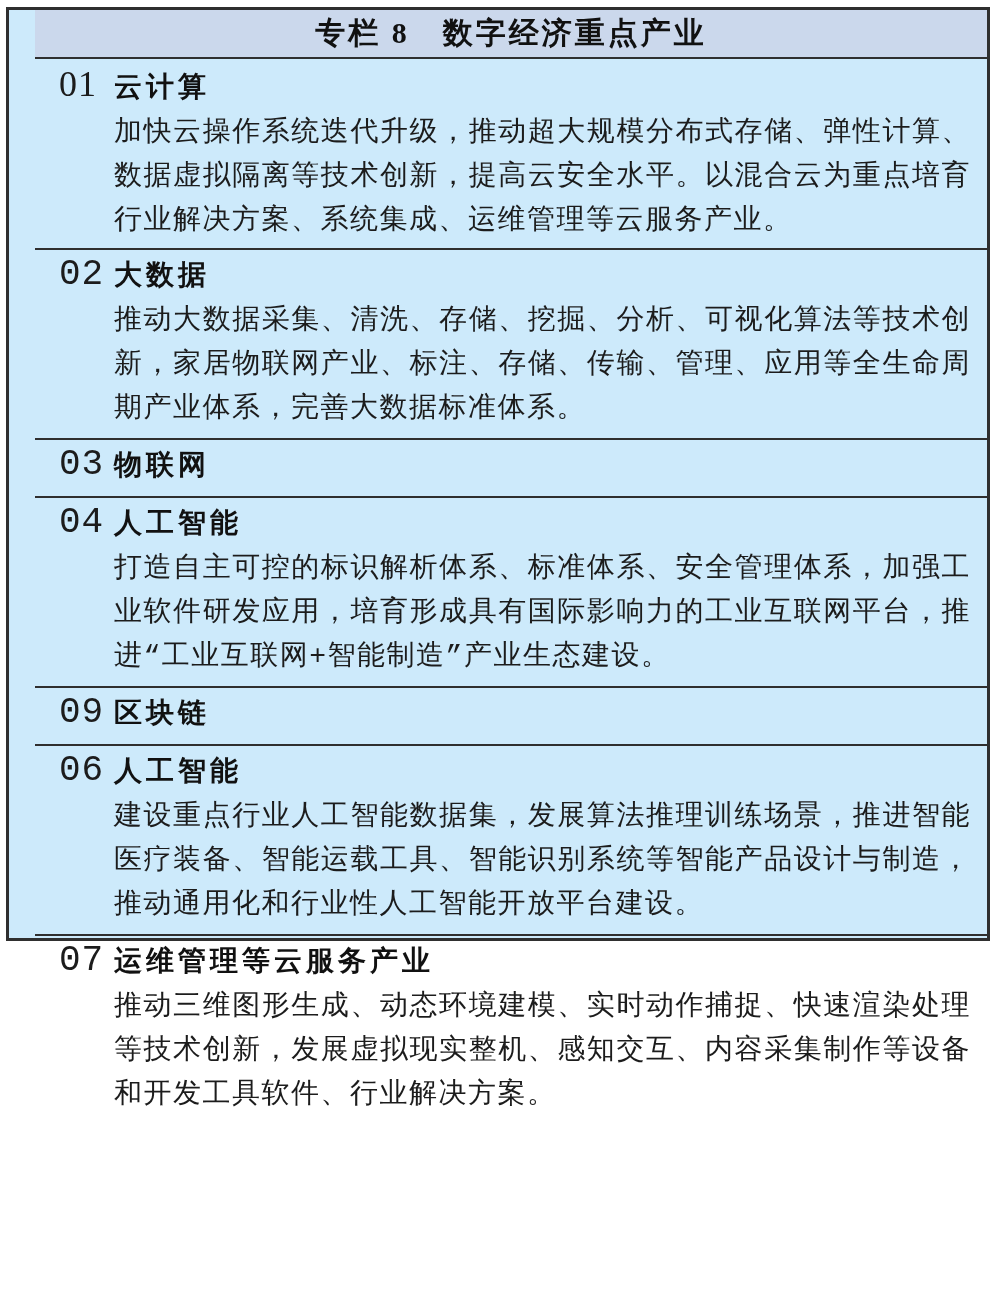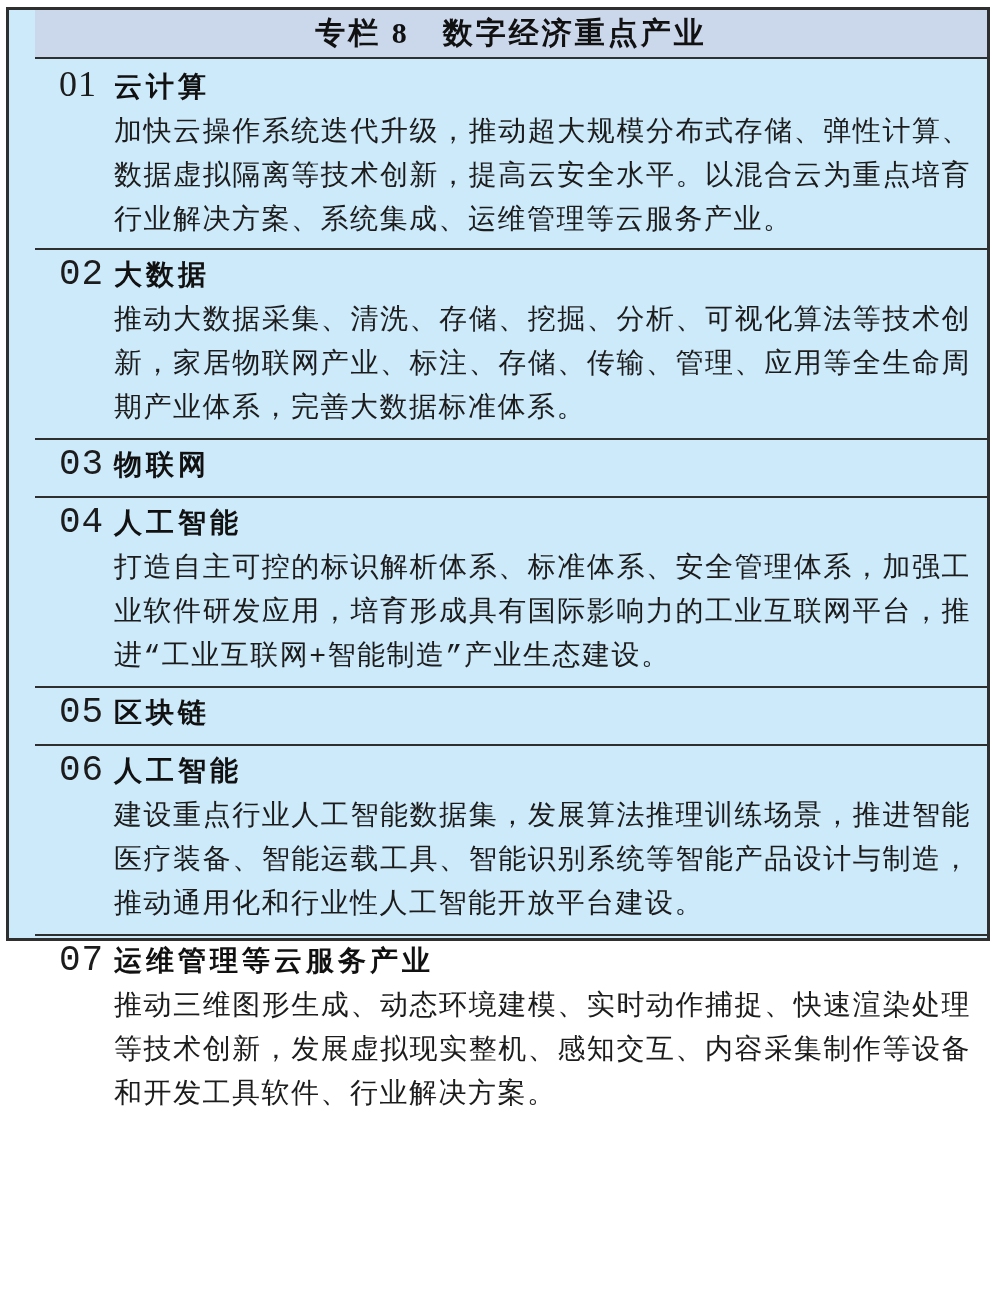--- a/index.html
+++ b/index.html
@@ -123,21 +123,21 @@
       <div class="section">
         <div class="section-head">
           <span class="section-number">04</span>
           <span class="section-title">人工智能</span>
         </div>
         <p class="section-text">打造自主可控的标识解析体系、标准体系、安全管理体系，加强工业软件研发应用，培育形成具有国际影响力的工业互联网平台，推进“工业互联网+智能制造”产业生态建设。</p>
       </div>
 
       <div class="section">
         <div class="section-head">
-          <span class="section-number">05</span>
+          <span class="section-number">09</span>
           <span class="section-title">区块链</span>
         </div>
       </div>
 
       <div class="section">
         <div class="section-head">
           <span class="section-number">06</span>
           <span class="section-title">人工智能</span>
         </div>
         <p class="section-text">建设重点行业人工智能数据集，发展算法推理训练场景，推进智能医疗装备、智能运载工具、智能识别系统等智能产品设计与制造，推动通用化和行业性人工智能开放平台建设。</p>

